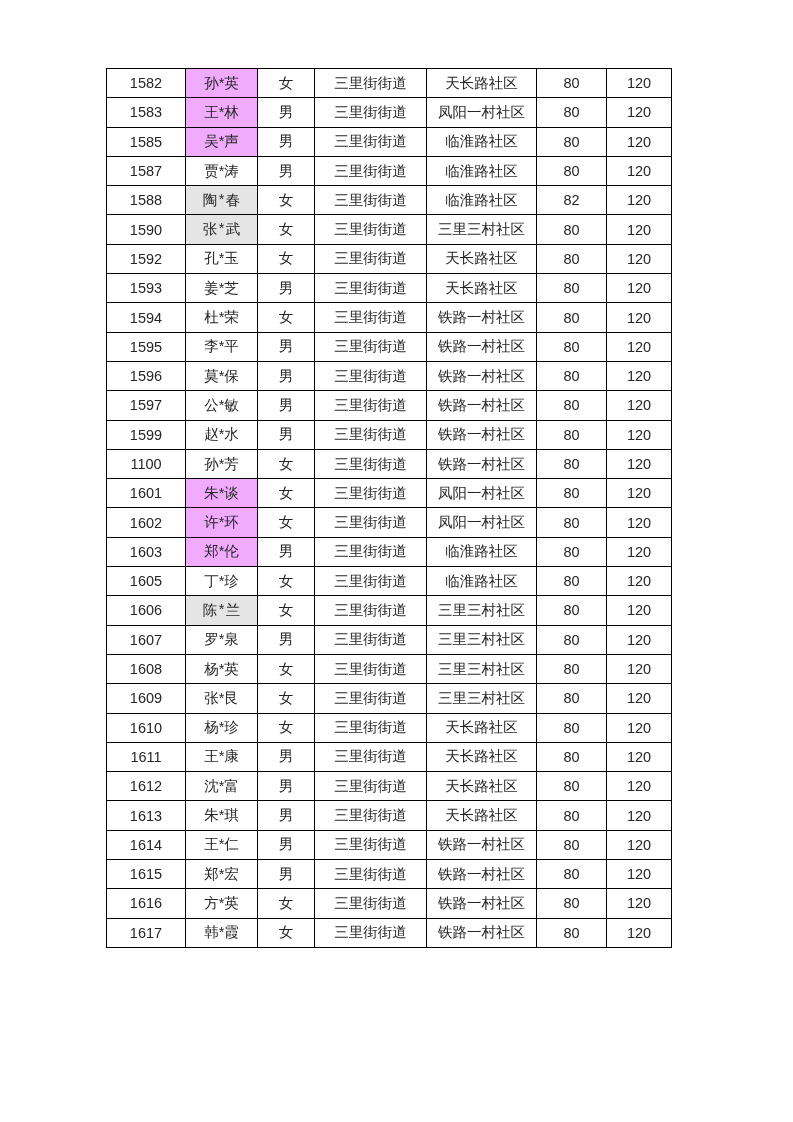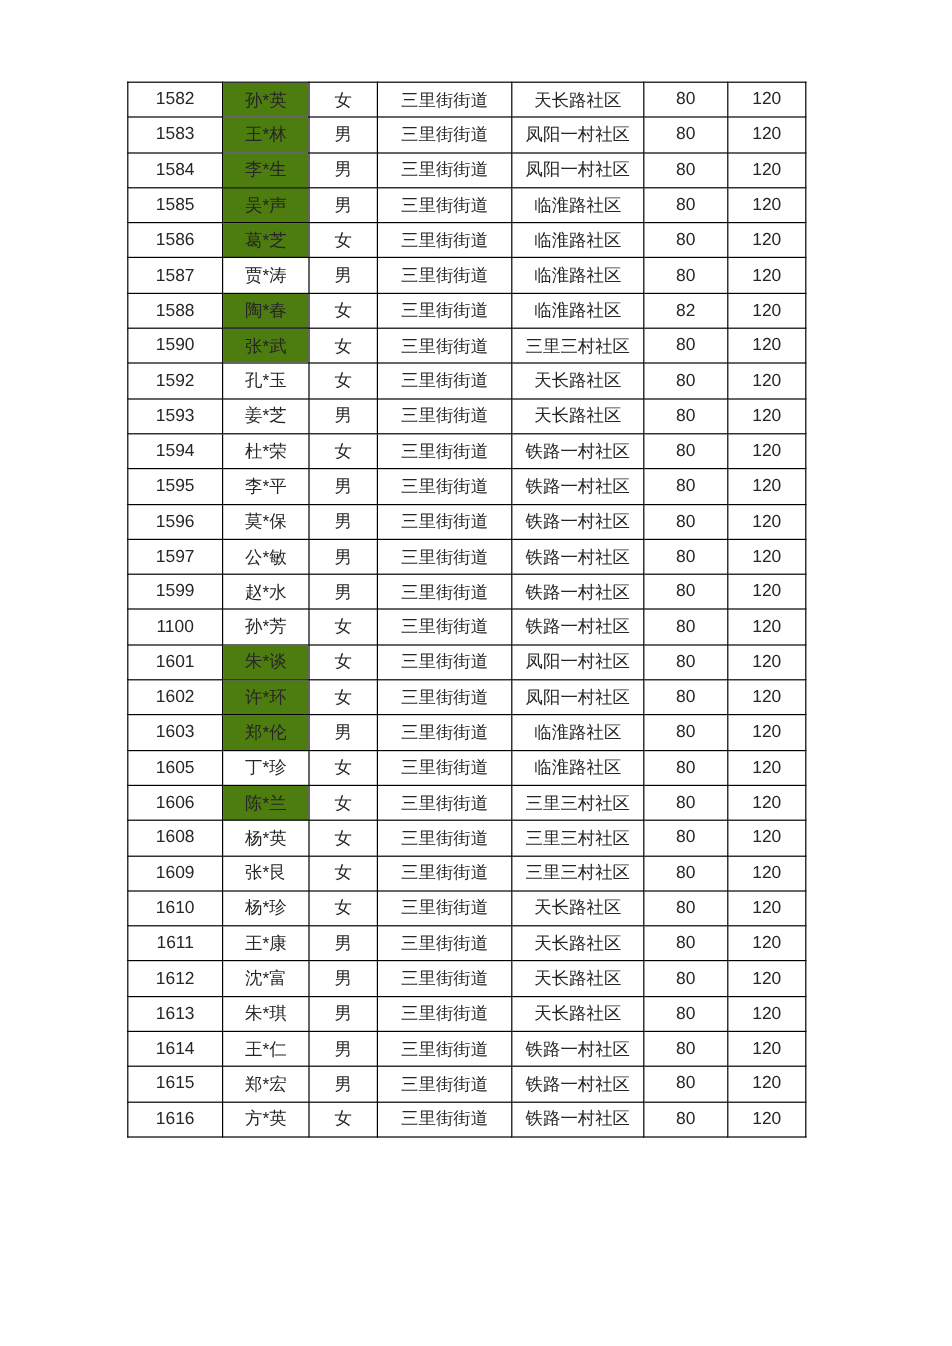--- a/index.html
+++ b/index.html
@@ -29,26 +29,27 @@
     height: 28.3px;
     padding: 0;
     text-align: center;
     vertical-align: middle;
     font-size: 14.5px;
     color: #262626;
     white-space: nowrap;
     overflow: hidden;
   }
   td.hl-pink {
-    background: #4d7c0f;
+    background: #f0abfc;
     color: #C00000;
   }
   td.hl-orange {
-    background: #4d7c0f;
+    background: #e5e5e5;
     color: #1a1a1a;
+    font-family: Liberation Mono, monospace;
   }
 </style>
 </head>
 <body>
 
 <div class="page">
   <table class="roster">
     <colgroup id="roster-cols">
         <col style="width: 79px;">
         <col style="width: 72px;">
@@ -71,47 +72,29 @@
         <tr>
           <td>1583</td>
           <td class="hl-pink">王*林</td>
           <td>男</td>
           <td>三里街街道</td>
           <td>凤阳一村社区</td>
           <td>80</td>
           <td>120</td>
         </tr>
         <tr>
-          <td>1584</td>
-          <td class="hl-pink">李*生</td>
-          <td>男</td>
-          <td>三里街街道</td>
-          <td>凤阳一村社区</td>
-          <td>80</td>
-          <td>120</td>
-        </tr>
-        <tr>
           <td>1585</td>
           <td class="hl-pink">吴*声</td>
           <td>男</td>
           <td>三里街街道</td>
           <td>临淮路社区</td>
           <td>80</td>
           <td>120</td>
         </tr>
         <tr>
-          <td>1586</td>
-          <td class="hl-pink">葛*芝</td>
-          <td>女</td>
-          <td>三里街街道</td>
-          <td>临淮路社区</td>
-          <td>80</td>
-          <td>120</td>
-        </tr>
-        <tr>
           <td>1587</td>
           <td>贾*涛</td>
           <td>男</td>
           <td>三里街街道</td>
           <td>临淮路社区</td>
           <td>80</td>
           <td>120</td>
         </tr>
         <tr>
           <td>1588</td>
@@ -242,20 +225,29 @@
         <tr>
           <td>1606</td>
           <td class="hl-orange">陈*兰</td>
           <td>女</td>
           <td>三里街街道</td>
           <td>三里三村社区</td>
           <td>80</td>
           <td>120</td>
         </tr>
         <tr>
+          <td>1607</td>
+          <td>罗*泉</td>
+          <td>男</td>
+          <td>三里街街道</td>
+          <td>三里三村社区</td>
+          <td>80</td>
+          <td>120</td>
+        </tr>
+        <tr>
           <td>1608</td>
           <td>杨*英</td>
           <td>女</td>
           <td>三里街街道</td>
           <td>三里三村社区</td>
           <td>80</td>
           <td>120</td>
         </tr>
         <tr>
           <td>1609</td>
@@ -316,20 +308,29 @@
           <td>郑*宏</td>
           <td>男</td>
           <td>三里街街道</td>
           <td>铁路一村社区</td>
           <td>80</td>
           <td>120</td>
         </tr>
         <tr>
           <td>1616</td>
           <td>方*英</td>
+          <td>女</td>
+          <td>三里街街道</td>
+          <td>铁路一村社区</td>
+          <td>80</td>
+          <td>120</td>
+        </tr>
+        <tr>
+          <td>1617</td>
+          <td>韩*霞</td>
           <td>女</td>
           <td>三里街街道</td>
           <td>铁路一村社区</td>
           <td>80</td>
           <td>120</td>
         </tr>
       </tbody>
   </table>
 </div>
 

